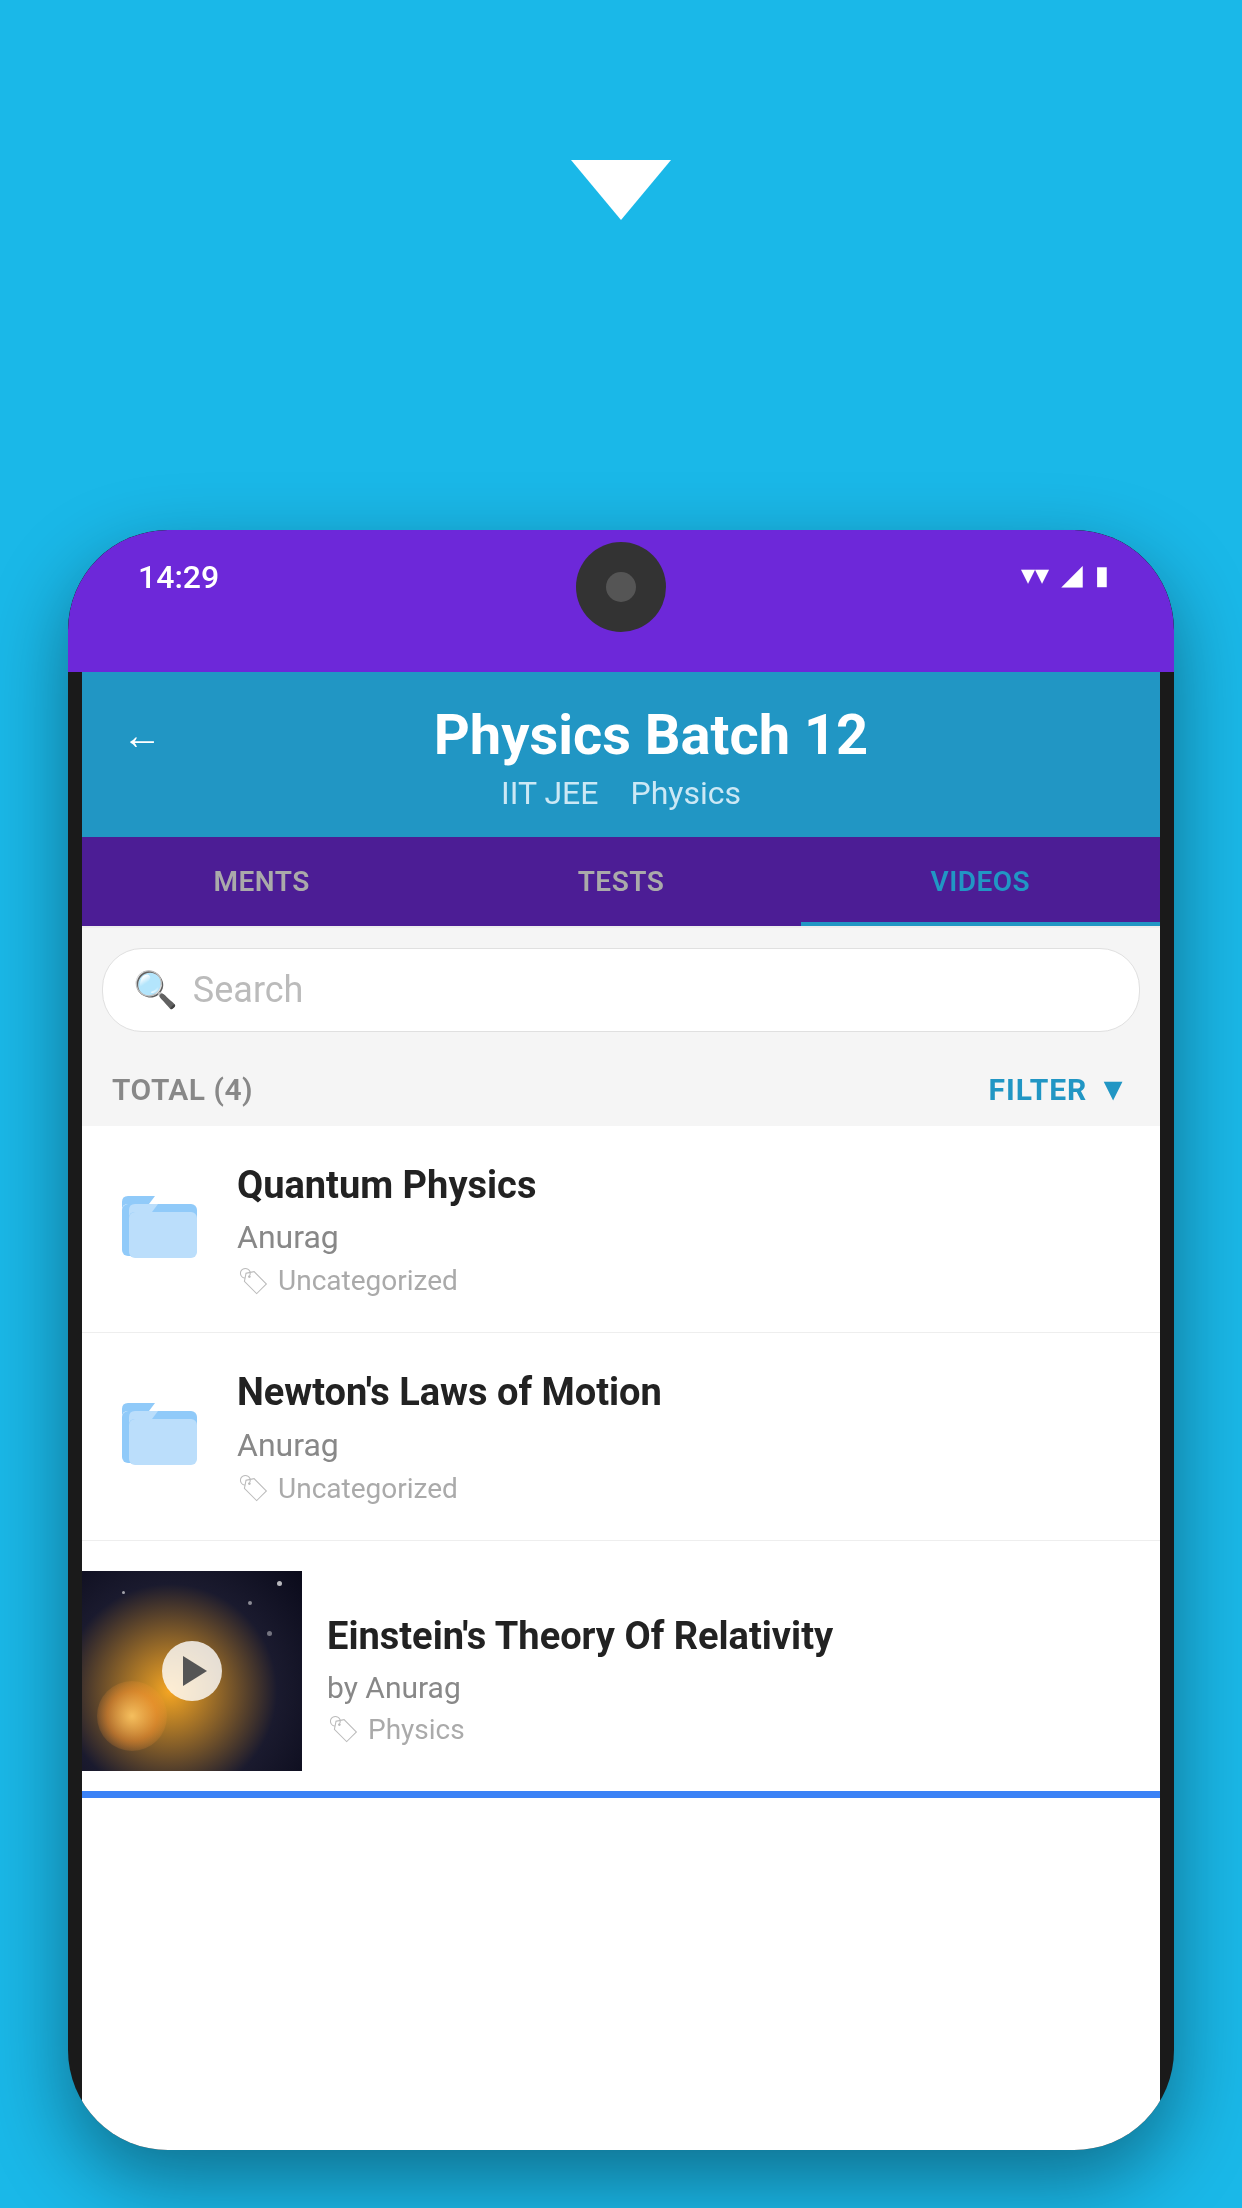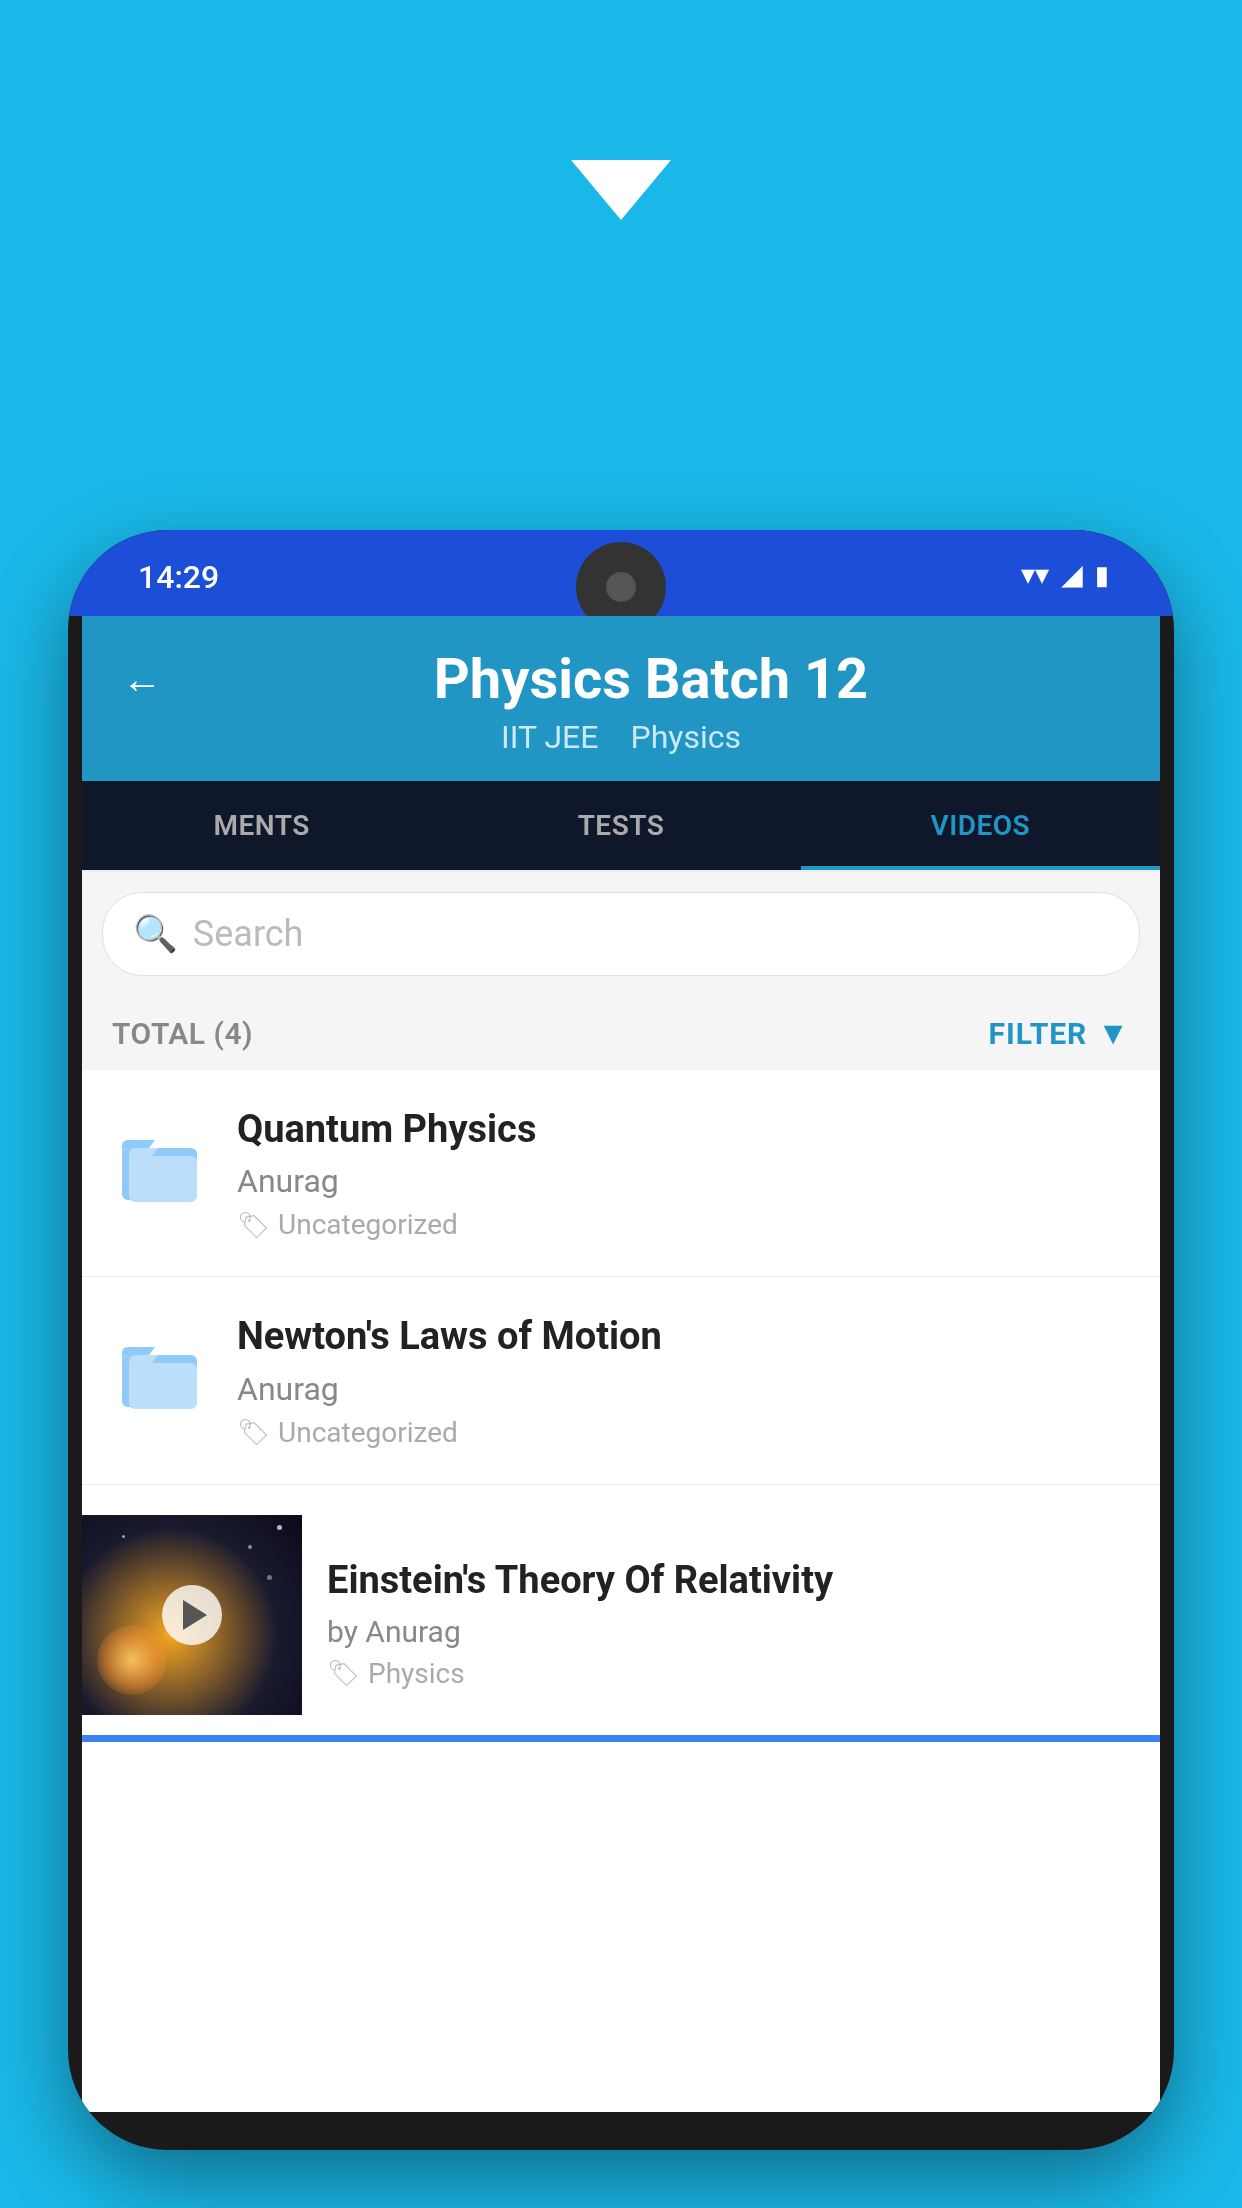--- a/index.html
+++ b/index.html
@@ -59,22 +59,22 @@
       padding: 0;
       width: 100%;
       height: 1620px;
       position: relative;
       overflow: hidden;
       box-shadow: 0 30px 80px rgba(0,0,0,0.4);
     }
 
     
     .phone-top {
-      background: #1d4ed8;
-      height: 86px;
+      background: #6d28d9;
+      height: 142px;
       border-radius: 100px 100px 0 0;
       display: flex;
       align-items: center;
       padding: 0 60px;
       position: relative;
       text-align: center;
     }
     .status-time {
       color: white;
       font-size: 32px;
@@ -164,21 +164,21 @@
       justify-content: center;
       gap: 32px;
     }
     .header-tag {
       color: #cce8f5;
     }
 
     
     .tabs {
       display: flex;
-      background: #0f172a;
+      background: #4c1d95;
       border-bottom: 2px solid #eee;
       overflow: hidden;
     }
     .tab {
       flex: 1;
       text-align: center;
       padding: 28px 10px;
       font-size: 28px;
       font-weight: 600;
       color: #aaa;

